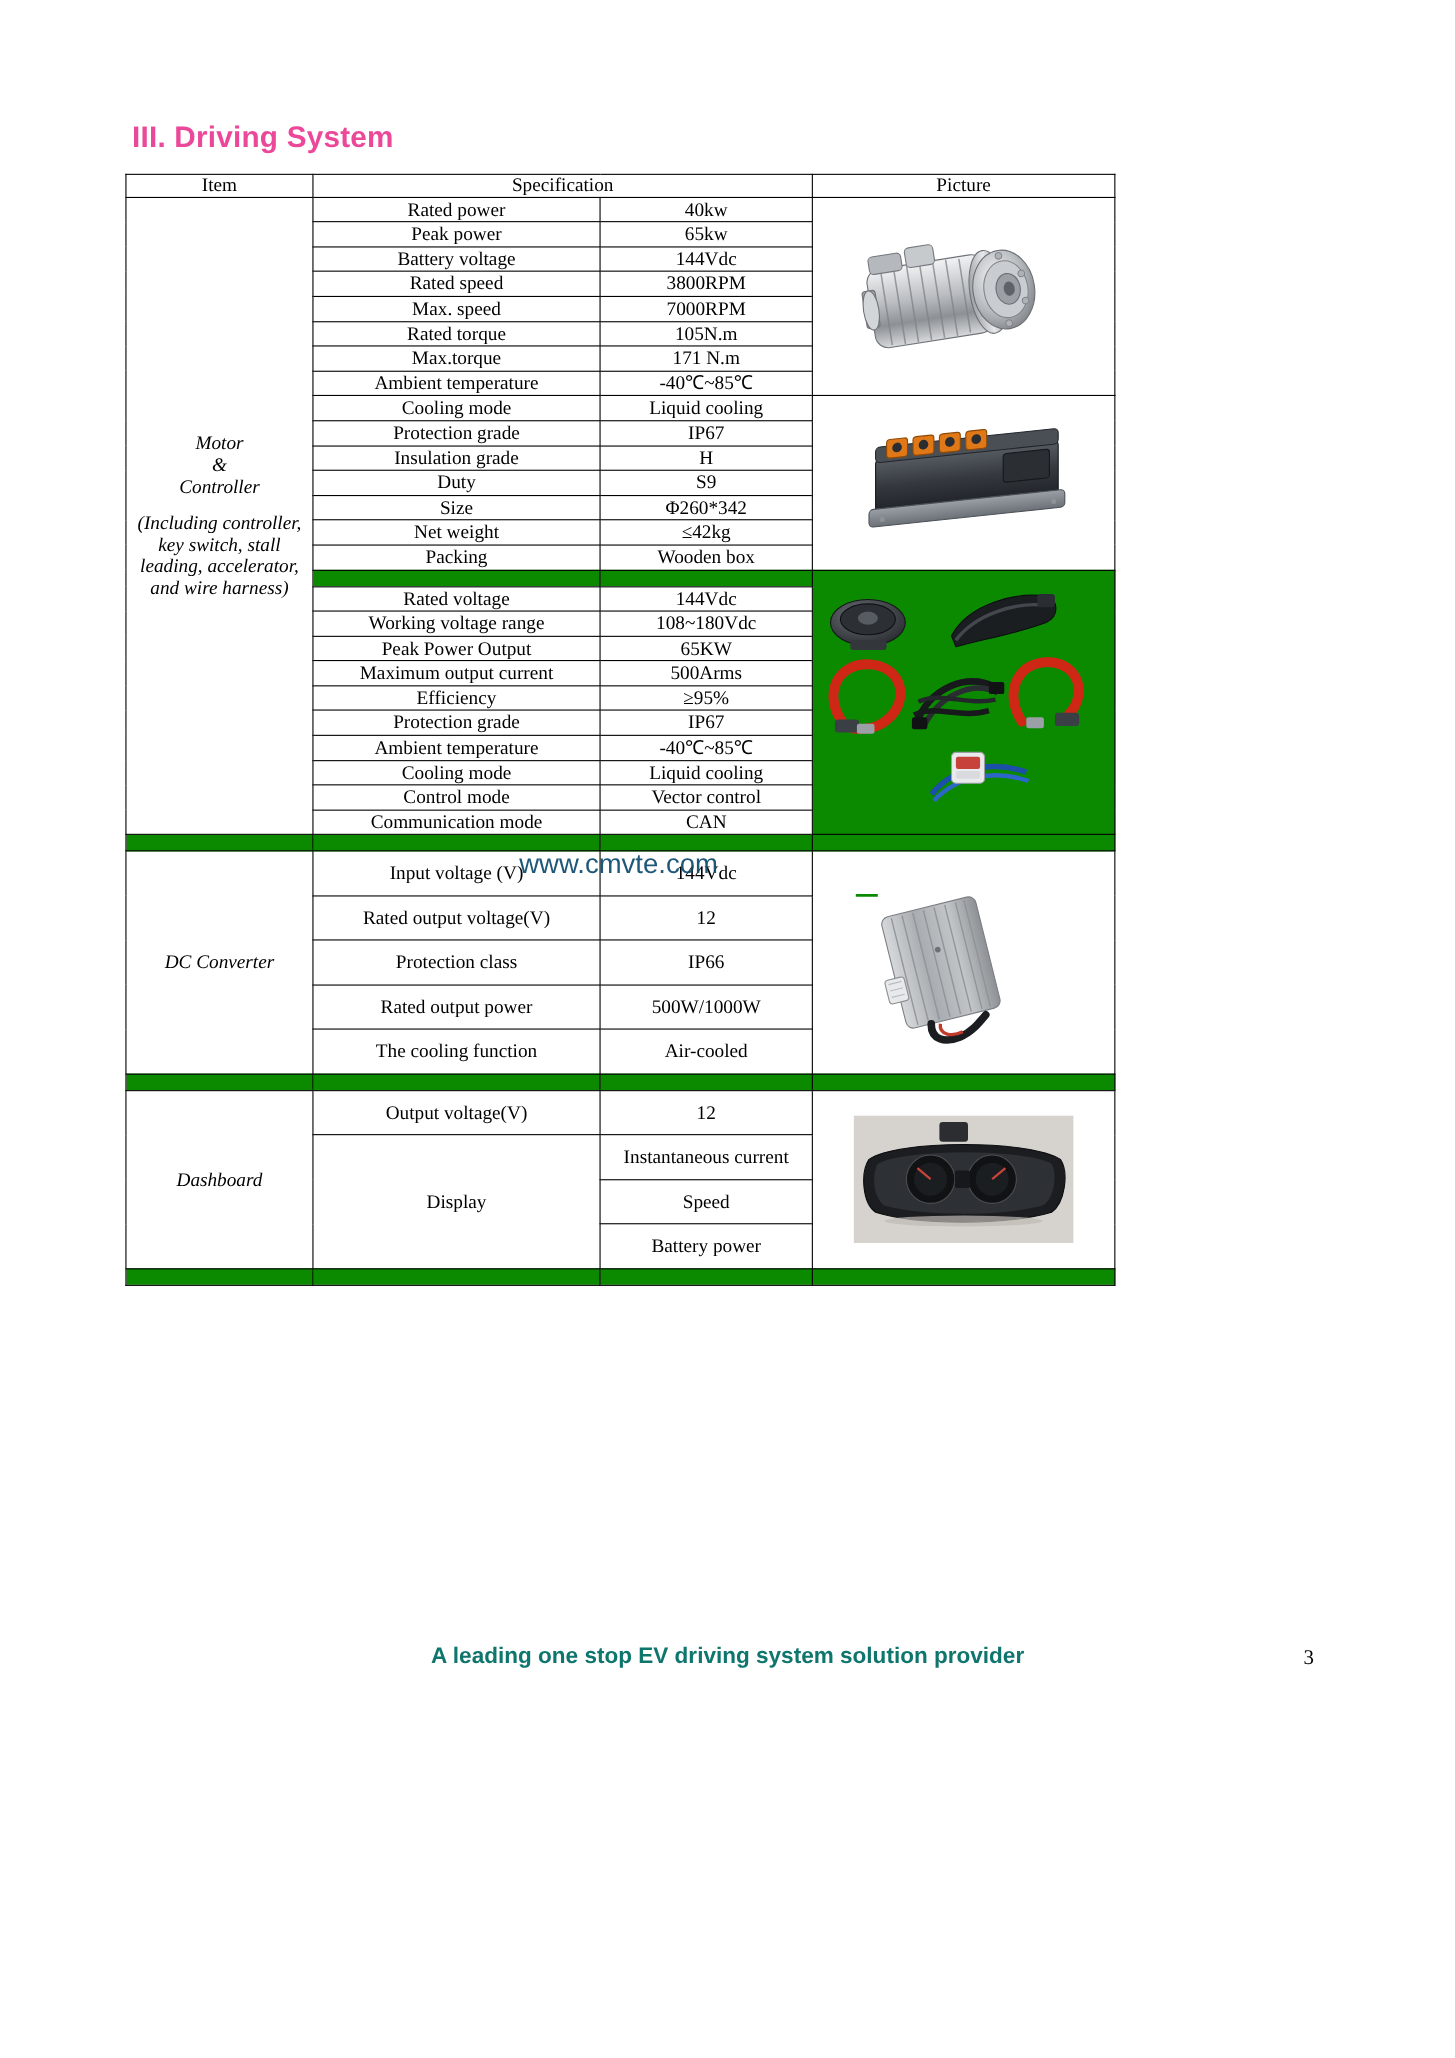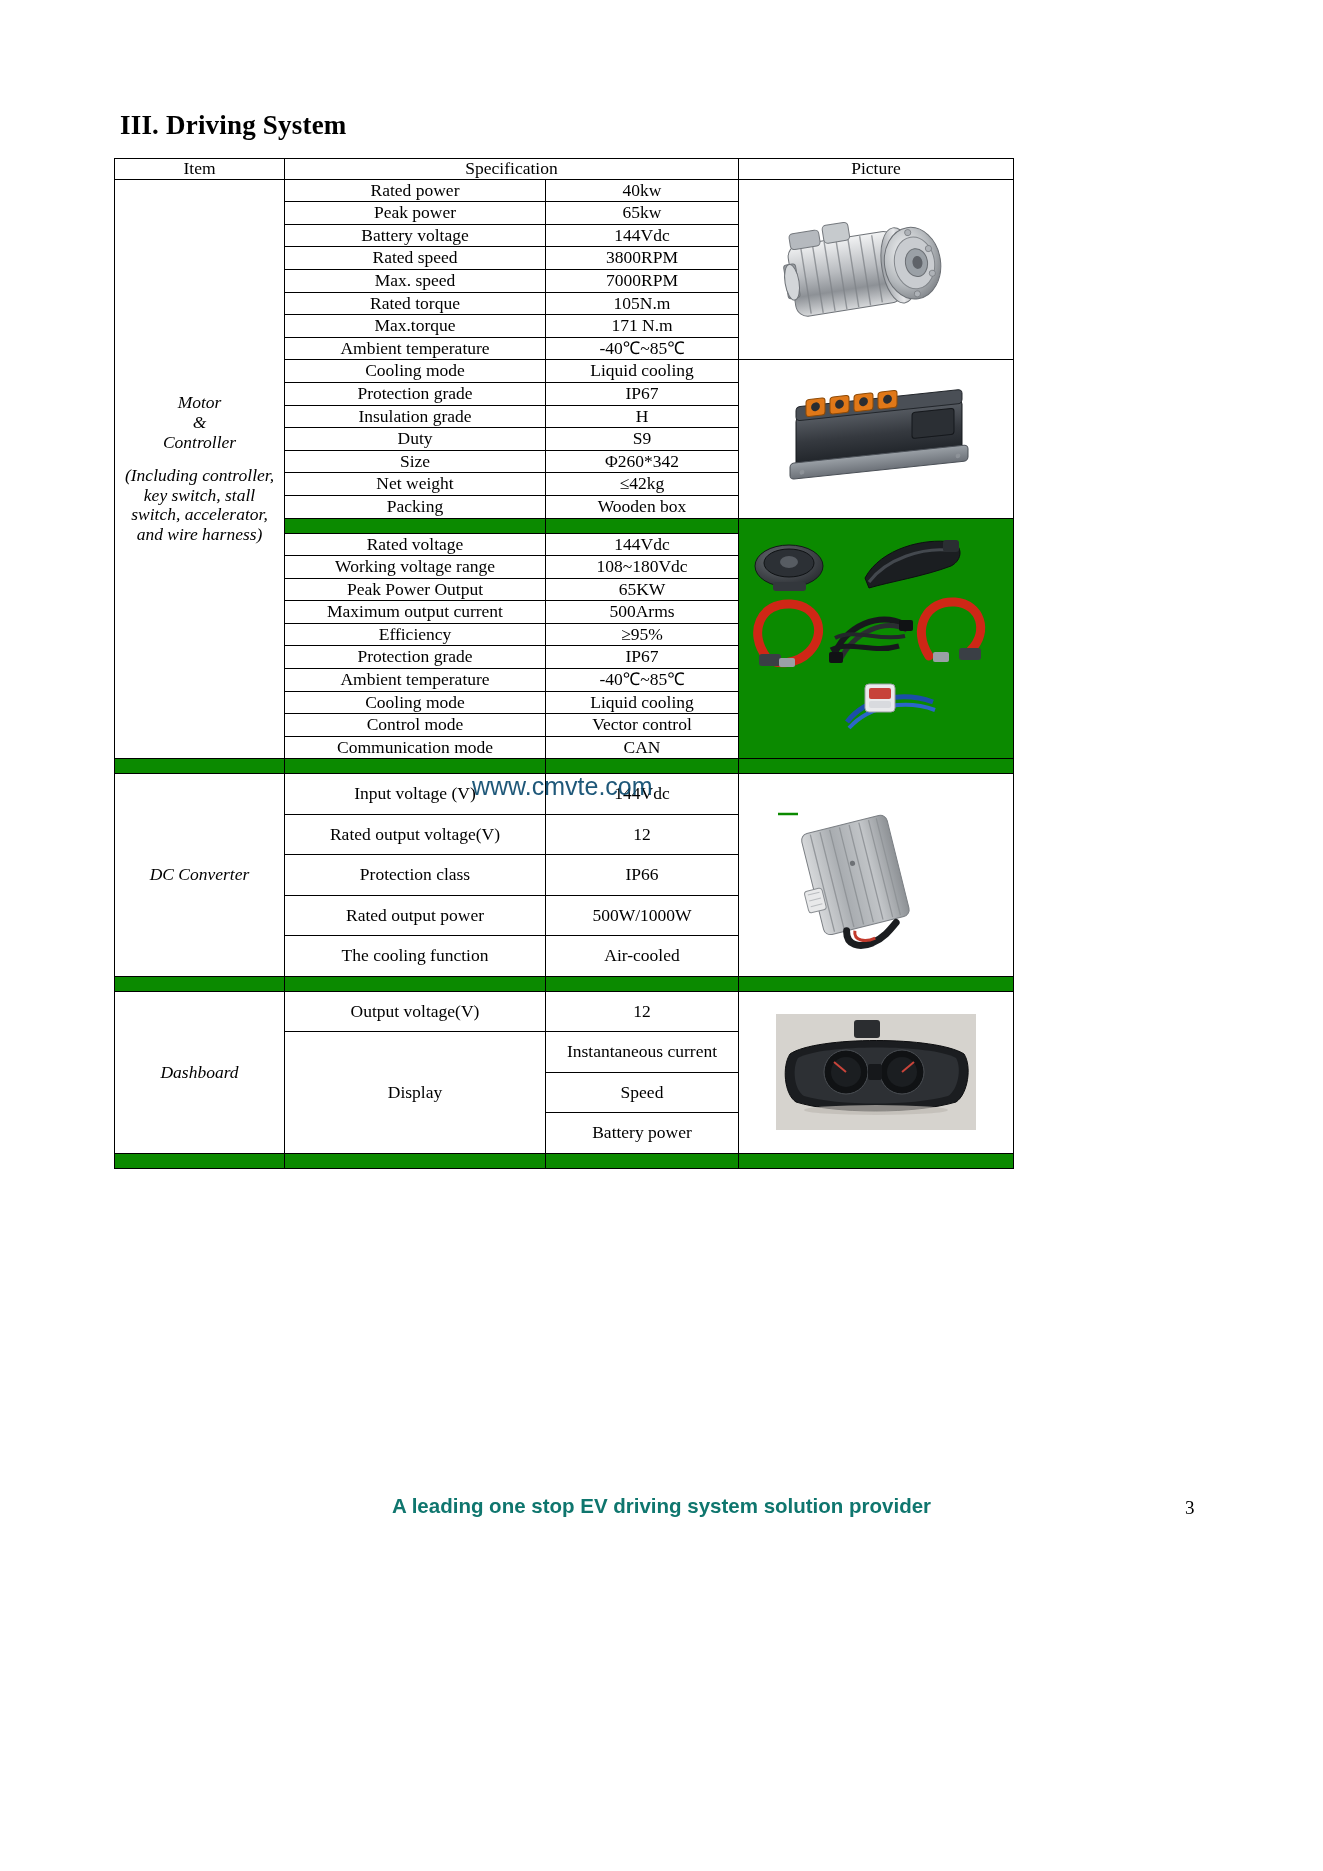--- a/index.html
+++ b/index.html
@@ -8,22 +8,22 @@
     background:#ffffff;
     font-family:"Liberation Serif", serif;
     position:relative;
     overflow:hidden;
   }
   .page{position:absolute;left:0;top:0;width:1323px;height:1871px;}
 
   
   .heading{
     position:absolute;left:120px;top:110px;
-    font-family:Liberation Serif, serif;
-    font-weight:bold;font-size:27px;color:#000000;
+    font-family:Liberation Sans, sans-serif;
+    font-weight:bold;font-size:27px;color:#ec4899;
     letter-spacing:.2px;white-space:nowrap;
   }
 
   
   table.spec{
     position:absolute;left:114px;top:158px;
     border-collapse:collapse;
     width:899px;
     table-layout:fixed;
   }
@@ -103,21 +103,21 @@
           <td class="hd">Picture</td>
         </tr>
         <tr>
           <td class="item" rowspan="26">
             <span class="sub">Motor</span>
             <span class="sub">&amp;</span>
             <span class="sub">Controller</span>
             <span class="blank"></span>
             <span class="sub">(Including controller,</span>
             <span class="sub">key switch, stall</span>
-            <span class="sub">switch, accelerator,</span>
+            <span class="sub">leading, accelerator,</span>
             <span class="sub">and wire harness)</span>
           </td>
           <td class="r">Rated power</td>
           <td class="r">40kw</td>
           <td class="pic" rowspan="8">
 <svg class="art" width="230" height="128" viewBox="0 0 230 128">
  <defs>
   <linearGradient id="mg1" x1="0" y1="0" x2="0" y2="1">
     <stop offset="0" stop-color="#f2f3f4"></stop>
                   <stop offset=".45" stop-color="#b9bcc0"></stop>

